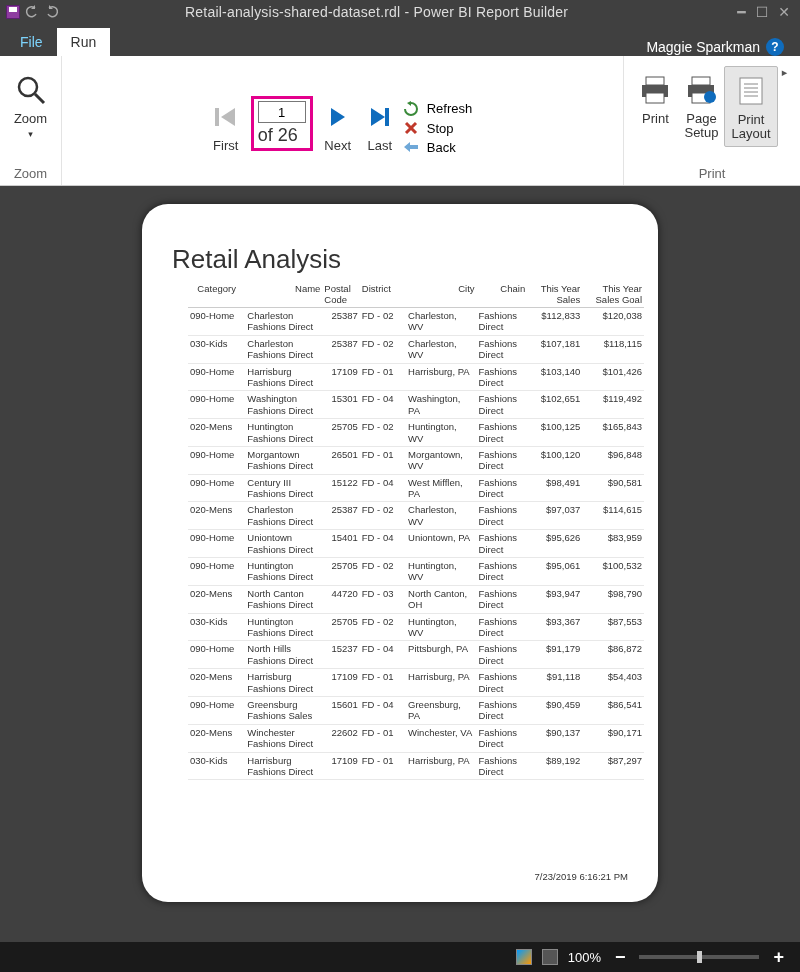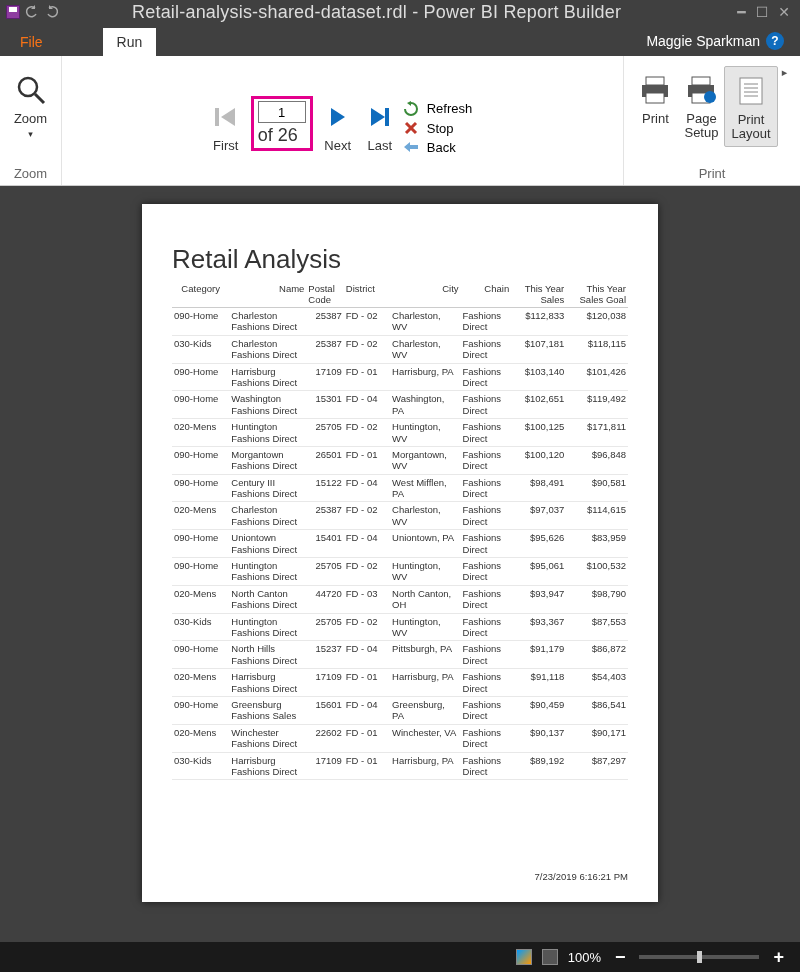--- a/index.html
+++ b/index.html
@@ -2,28 +2,28 @@
 <html><head>
 <meta charset="utf-8">
 <style>
   * { box-sizing: border-box; }
   body { margin:0; width:800px; height:972px; font-family:"Segoe UI",Arial,sans-serif; background:#404040; overflow:hidden; color:#000;}
   .titlebar { height:24px; background:#404040; display:flex; align-items:center; color:#ddd; font-size:13px; }
   .qat { display:flex; align-items:center; gap:4px; padding:0 6px;}
   .qat .save{ width:14px; height:14px; background:#8e3ba0; border:1px solid #5c1f70; position:relative;}
   .qat .save::after{content:""; position:absolute; top:1px; left:2px; width:8px; height:5px; background:#fff;}
   .qat svg{ display:block;}
-  .title { flex:1; text-align:center; padding-right:40px; font-size:18px; letter-spacing:0.2px;}
+  .title { flex:1; text-align:center; padding-right:40px; font-size:14px; letter-spacing:0.2px;}
   .winctl { display:flex; gap:10px; padding:0 10px;}
   .winctl div{ color:#aaa; font-size:14px;}
 
   .menubar { height:32px; background:#404040; display:flex; align-items:flex-end; padding:0 6px; }
-  .menutab { color:#f97316; font-size:14px; padding:6px 14px; }
-  .menutab.active { background:#fff; color:#333;margin-left:46px; }
-  .user-area { margin-left:auto; display:flex; align-items:center; gap:6px; color:#fff; font-size:14px; padding-bottom:6px; padding-right:10px;}
+  .menutab { color:#7dd3fc; font-size:14px; padding:6px 14px; }
+  .menutab.active { background:#fff; color:#333; }
+  .user-area { margin-left:auto; display:flex; align-items:center; gap:6px; color:#fff; font-size:14px; padding-bottom:0; padding-right:10px;}
   .help-icon { width:18px; height:18px; border-radius:50%; background:#0f6cbd; color:#fff; font-size:12px; display:flex; align-items:center; justify-content:center; font-weight:bold;}
 
   .ribbon { background:#fff; height:130px; display:flex; font-size:13px; border-bottom:1px solid #ccc;}
   .ribbon-group { display:flex; flex-direction:column; align-items:center; padding:4px 0 0 0; border-right:1px solid #e3e3e3;}
   .ribbon-group:last-child{border-right:none;}
   .ribbon-group .items { display:flex; flex:1; align-items:flex-start; padding-top:6px;}
   .ribbon-group .glabel { font-size:13px; color:#666; padding:4px 0; width:100%; text-align:center;}
   .rbtn { display:flex; flex-direction:column; align-items:center; justify-content:flex-start; padding:4px 6px; min-width:42px; cursor:pointer;}
   .rbtn.active{ background:#e6e6e6; border:1px solid #bbb; border-radius:2px;}
   .rbtn .ico { height:40px; display:flex; align-items:center; justify-content:center;}
@@ -32,23 +32,23 @@
   .nav-center { flex:1;}
   .page-entry { display:flex; flex-direction:column; align-items:center; margin:0 4px;}
   .page-entry input{ width:48px; height:22px; text-align:center; font-size:13px; border:1px solid #777;}
   .page-entry .of{ font-size:18px; color:#333; margin-top:2px;}
   .page-highlight{ border:3px solid #e3008c; padding:2px 4px; margin-top:-4px;}
   .mini-col{ display:flex; flex-direction:column; gap:4px; font-size:13px; padding:4px 8px 0 0;}
   .mini-row{ display:flex; align-items:center; gap:6px; cursor:pointer;}
   .mini-row .mi{ width:20px; display:flex; justify-content:center;}
 
   .canvas { position:absolute; top:186px; bottom:30px; left:0; right:0; background:#404040; display:flex; justify-content:center; overflow:auto;}
-  .page { width:516px; background:#fff; box-shadow:0 0 8px rgba(0,0,0,0.6); margin:18px 0 40px; padding:40px 30px 30px 30px; position:relative; color:#333;}
+  .page { width:516px; background:#fff; box-shadow:0 0 8px rgba(0,0,0,0.6); margin:18px 0 40px; padding:40px 30px 30px 30px; position:relative; color:#333;border-radius:26px;}
   .page h1{ font-weight:300; font-size:26px; margin:0 0 6px 0; color:#333;}
-  .rtable{ width:100%; border-collapse:collapse; font-size:9.5px; table-layout:fixed;}
+  .rtable{ width:100%; border-collapse:collapse; font-size:9.5px; table-layout:fixed;margin-left:16px;}
   .rtable th{ text-align:left; font-weight:normal; color:#333; padding:2px 2px; vertical-align:top; border-bottom:1px solid #ccc;}
   .rtable th.r,.rtable td.r{ text-align:right;}
   .rtable td{ padding:2px 2px; vertical-align:top; border-bottom:1px solid #e8e8e8; line-height:1.2;}
   .rtable .num{ text-align:right;}
   .stamp{ position:absolute; bottom:20px; right:30px; font-size:9.5px; color:#333;}
 
   .statusbar { position:absolute; bottom:0; left:0; right:0; height:30px; background:#1a1a1a; display:flex; align-items:center; justify-content:flex-end; color:#fff; font-size:13px; padding:0 12px; gap:10px;}
   .zoom-track{ width:120px; height:4px; background:#555; position:relative;}
   .zoom-thumb{ position:absolute; top:-4px; left:58px; width:5px; height:12px; background:#ccc;}
   .zbtn{ font-size:18px; font-weight:bold; cursor:pointer; padding:0 4px;}
@@ -280,21 +280,21 @@
             <td class="num">$119,492</td>
           </tr>
           <tr>
             <td>020-Mens</td>
             <td>Huntington Fashions Direct</td>
             <td class="num">25705</td>
             <td>FD - 02</td>
             <td>Huntington, WV</td>
             <td>Fashions Direct</td>
             <td class="num">$100,125</td>
-            <td class="num">$171,811</td>
+            <td class="num">$165,843</td>
           </tr>
           <tr>
             <td>090-Home</td>
             <td>Morgantown Fashions Direct</td>
             <td class="num">26501</td>
             <td>FD - 01</td>
             <td>Morgantown, WV</td>
             <td>Fashions Direct</td>
             <td class="num">$100,120</td>
             <td class="num">$96,848</td>

